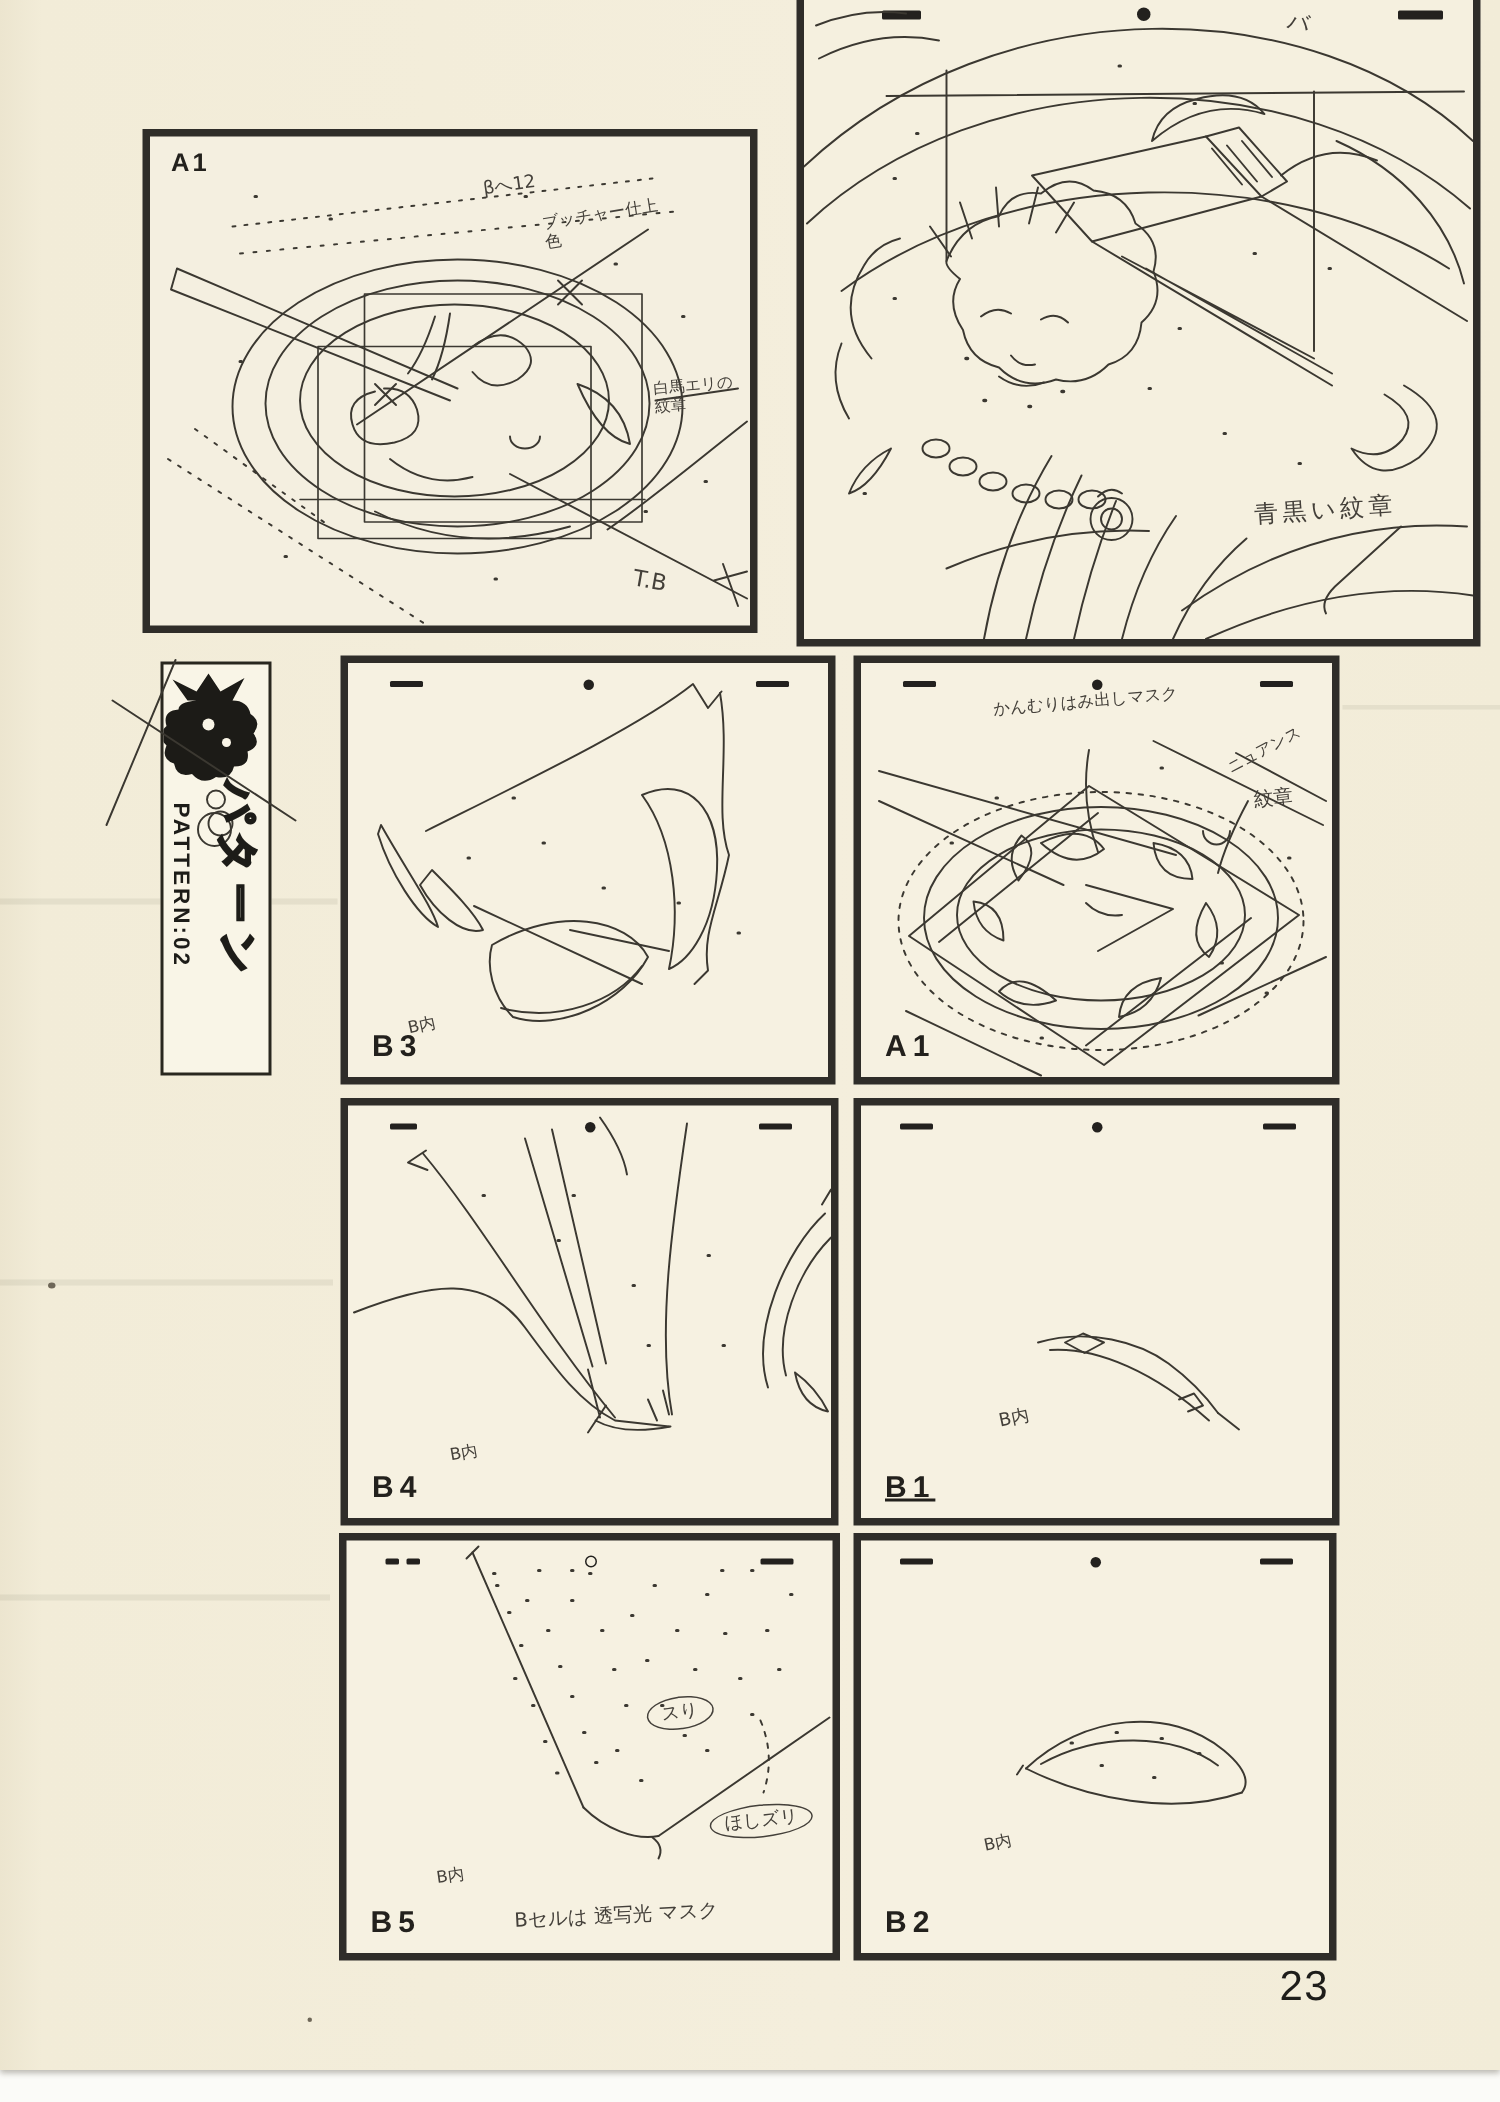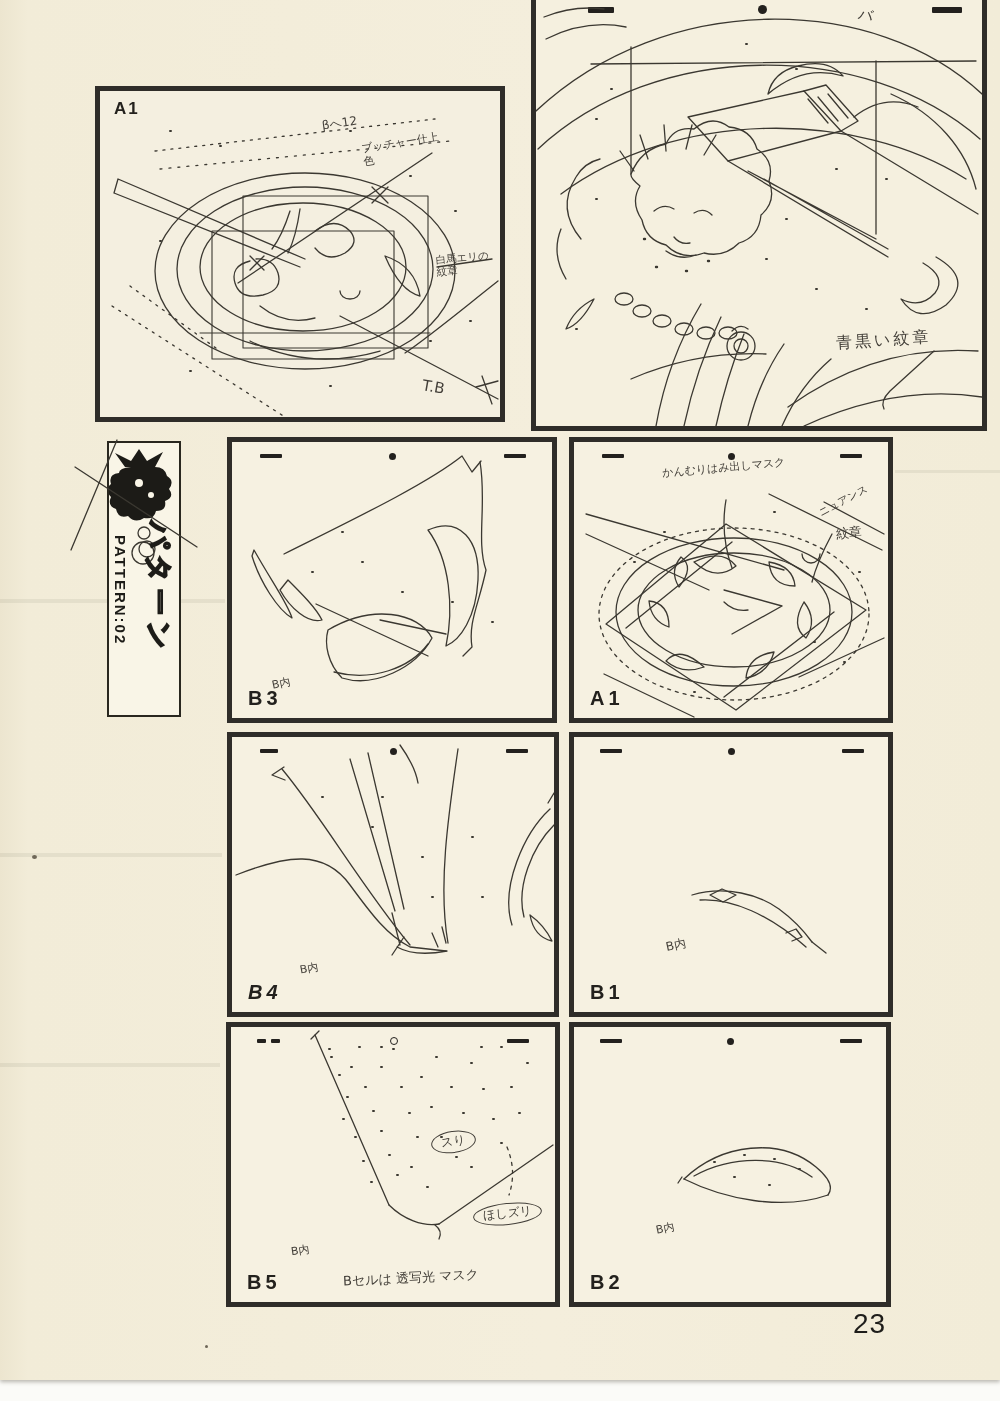--- a/index.html
+++ b/index.html
@@ -246,38 +246,38 @@
         <path d="M318,72 C292,96 268,150 280,188"></path>
         <path d="M322,88 C300,110 284,150 292,180"></path>
         <path d="M316,66 l6,-10 l4,12"></path>
         <path d="M160,176 l8,32 M172,200 l-12,18 M165,210 q18,10 50,4 M200,196 l6,14 M210,190 l4,16"></path>
         <path d="M168,8 C178,22 184,34 186,46"></path>
         <path d="M298,178 q14,10 22,26 q-18,-4 -22,-26"></path>
         <path d="M90,60h1 M140,90h1 M190,120h1 M240,100h1 M150,60h1 M200,160h1 M250,160h1" stroke-width="2"></path>
       </g>
     </svg>
     <span class="hw" style="left:68px;top:226px;transform:rotate(-10deg);font-size:11px;">B内</span>
-    <span class="plabel" style="left:16px;bottom:8px;font-style:italic;">B4</span>
+    <span class="plabel" style="left:16px;bottom:8px;">B4</span>
   </section>
 
   <section class="panel" style="left:569px;top:732px;width:324px;height:285px;">
     <div class="peg-dash" style="left:26px;top:12px;"></div>
     <div class="peg-dot" style="left:154px;top:11px;"></div>
     <div class="peg-dash" style="left:268px;top:12px;"></div>
     <svg width="314" height="275" viewBox="0 0 314 275">
       <g class="sketch">
         <path d="M118,158 C152,148 186,158 205,172 C220,183 230,194 238,205"></path>
         <path d="M126,163 C158,161 196,178 232,210"></path>
         <path d="M136,158 l12,-6 l14,6 l-13,7 Z"></path>
         <path d="M212,196 l10,-4 l6,8 l-10,4"></path>
         <path d="M238,205 L252,216"></path>
       </g>
     </svg>
     <span class="hw" style="left:92px;top:202px;transform:rotate(-12deg);font-size:12px;">B内</span>
-    <span class="plabel" style="left:16px;bottom:8px;">B1</span>
+    <span class="plabel" style="left:16px;bottom:8px;text-decoration:underline;">B1</span>
   </section>
 
   <section class="panel" style="left:226px;top:1022px;width:334px;height:285px;">
     <div class="peg-dash" style="left:26px;top:12px;width:9px;"></div>
     <div class="peg-dash" style="left:40px;top:12px;width:9px;"></div>
     <div class="peg-ring" style="left:159px;top:10px;"></div>
     <div class="peg-dash" style="left:276px;top:12px;"></div>
     <svg width="324" height="275" viewBox="0 0 324 275">
       <g class="sketch">
         <path d="M84,8 L158,178"></path>

